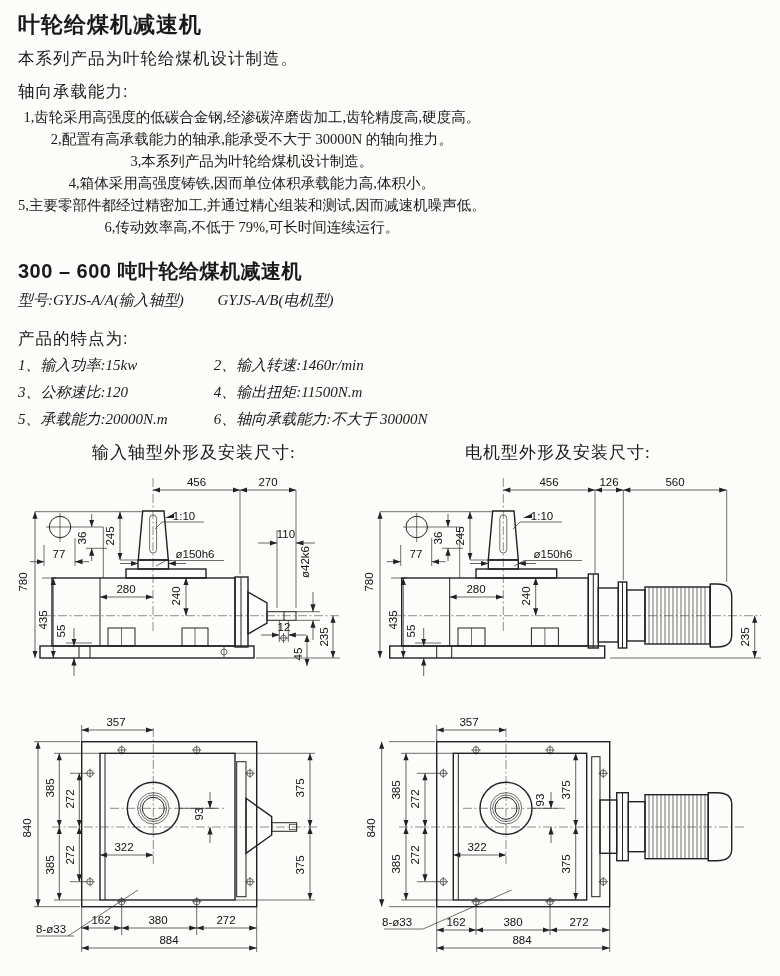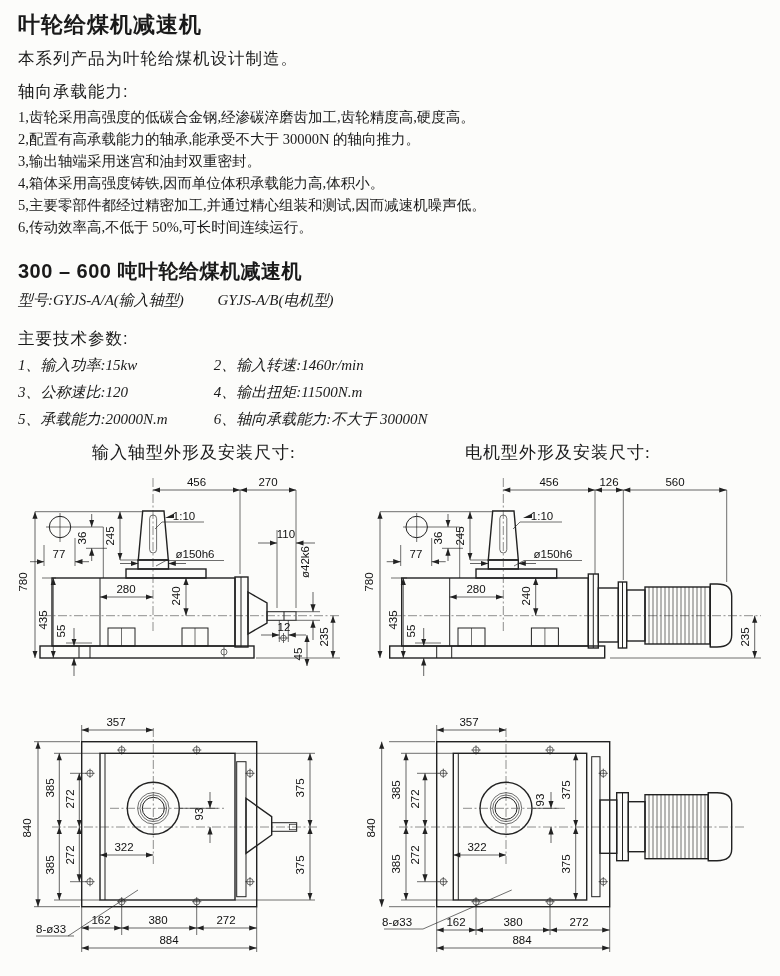--- a/index.html
+++ b/index.html
@@ -2,21 +2,21 @@
 <html><head>
 <meta charset="utf-8">
 <style>
   html,body{margin:0;padding:0;background:#e8e8e8;}
   .page{position:relative;width:780px;height:976px;background:#fcfcfa;color:#1a1a1a;
         font-family:"Liberation Serif","DejaVu Serif",serif;overflow:hidden;}
   .abs{position:absolute;}
   .h1{font-family:"Liberation Sans","DejaVu Sans",sans-serif;font-weight:bold;font-size:22px;letter-spacing:1px;}
   .h2{font-family:"Liberation Sans","DejaVu Sans",sans-serif;font-weight:normal;font-size:16.5px;letter-spacing:1px;}
   .h2b{font-family:"Liberation Sans","DejaVu Sans",sans-serif;font-weight:bold;font-size:20px;letter-spacing:0.5px;}
-  .body-line{font-size:14.5px;line-height:22px;white-space:nowrap;}
+  .body-line{font-size:14.5px;line-height:22px;white-space:nowrap;text-align:center;}
   .param-line{font-size:15px;white-space:nowrap;font-style:italic;}
   .param-c1{display:inline-block;width:192px;}
   .caption{font-size:17px;letter-spacing:1px;}
   svg .ol{fill:none;stroke:#222;stroke-width:1.4;}
   svg .o2{fill:none;stroke:#222;stroke-width:1;}
   svg .th{fill:none;stroke:#222;stroke-width:0.65;}
   svg .cl{fill:none;stroke:#333;stroke-width:0.55;stroke-dasharray:9 2.5 2 2.5;}
   svg .dm{fill:none;stroke:#222;stroke-width:0.7;}
   svg text.dt{font-family:"Liberation Sans","DejaVu Sans",sans-serif;font-size:11.5px;fill:#111;}
 </style>
@@ -40,34 +40,34 @@
 
 <div class="page">
 
   <div class="abs h1" style="left:18px;top:10px">叶轮给煤机减速机</div>
   <div class="abs h2" style="left:18px;top:48px">本系列产品为叶轮给煤机设计制造。</div>
   <div class="abs h2" style="left:18px;top:81px">轴向承载能力:</div>
 
   <div class="abs" style="left:18px;top:106px">
     <div class="body-line">1,齿轮采用高强度的低碳合金钢,经渗碳淬磨齿加工,齿轮精度高,硬度高。</div>
     <div class="body-line">2,配置有高承载能力的轴承,能承受不大于 30000N 的轴向推力。</div>
-    <div class="body-line">3,输出轴端采用迷宫和油封双重密封。</div>
+    <div class="body-line">3,本系列产品为叶轮给煤机设计制造。</div>
     <div class="body-line">4,箱体采用高强度铸铁,因而单位体积承载能力高,体积小。</div>
     <div class="body-line">5,主要零部件都经过精密加工,并通过精心组装和测试,因而减速机噪声低。</div>
-    <div class="body-line">6,传动效率高,不低于 50%,可长时间连续运行。</div>
+    <div class="body-line">6,传动效率高,不低于 79%,可长时间连续运行。</div>
   </div>
 
   <div class="abs h2b" style="left:18px;top:258px">300 – 600 吨叶轮给煤机减速机</div>
 
   <div class="abs param-line" style="left:18px;top:291px">
     <span>型号:GYJS-A/A(输入轴型)</span>
     <span style="margin-left:30px">GYJS-A/B(电机型)</span>
   </div>
 
-  <div class="abs h2" style="left:18px;top:328px">主要技术参数:</div>
+  <div class="abs h2" style="left:18px;top:328px">产品的特点为:</div>
 
   <div class="abs" style="left:18px;top:356px">
     <div class="param-line" style="margin-bottom:8px">
       <span class="param-c1">1、输入功率:15kw</span>
       <span>2、输入转速:1460r/min</span>
     </div>
     <div class="param-line" style="margin-bottom:8px">
       <span class="param-c1">3、公称速比:120</span>
       <span>4、输出扭矩:11500N.m</span>
     </div>

